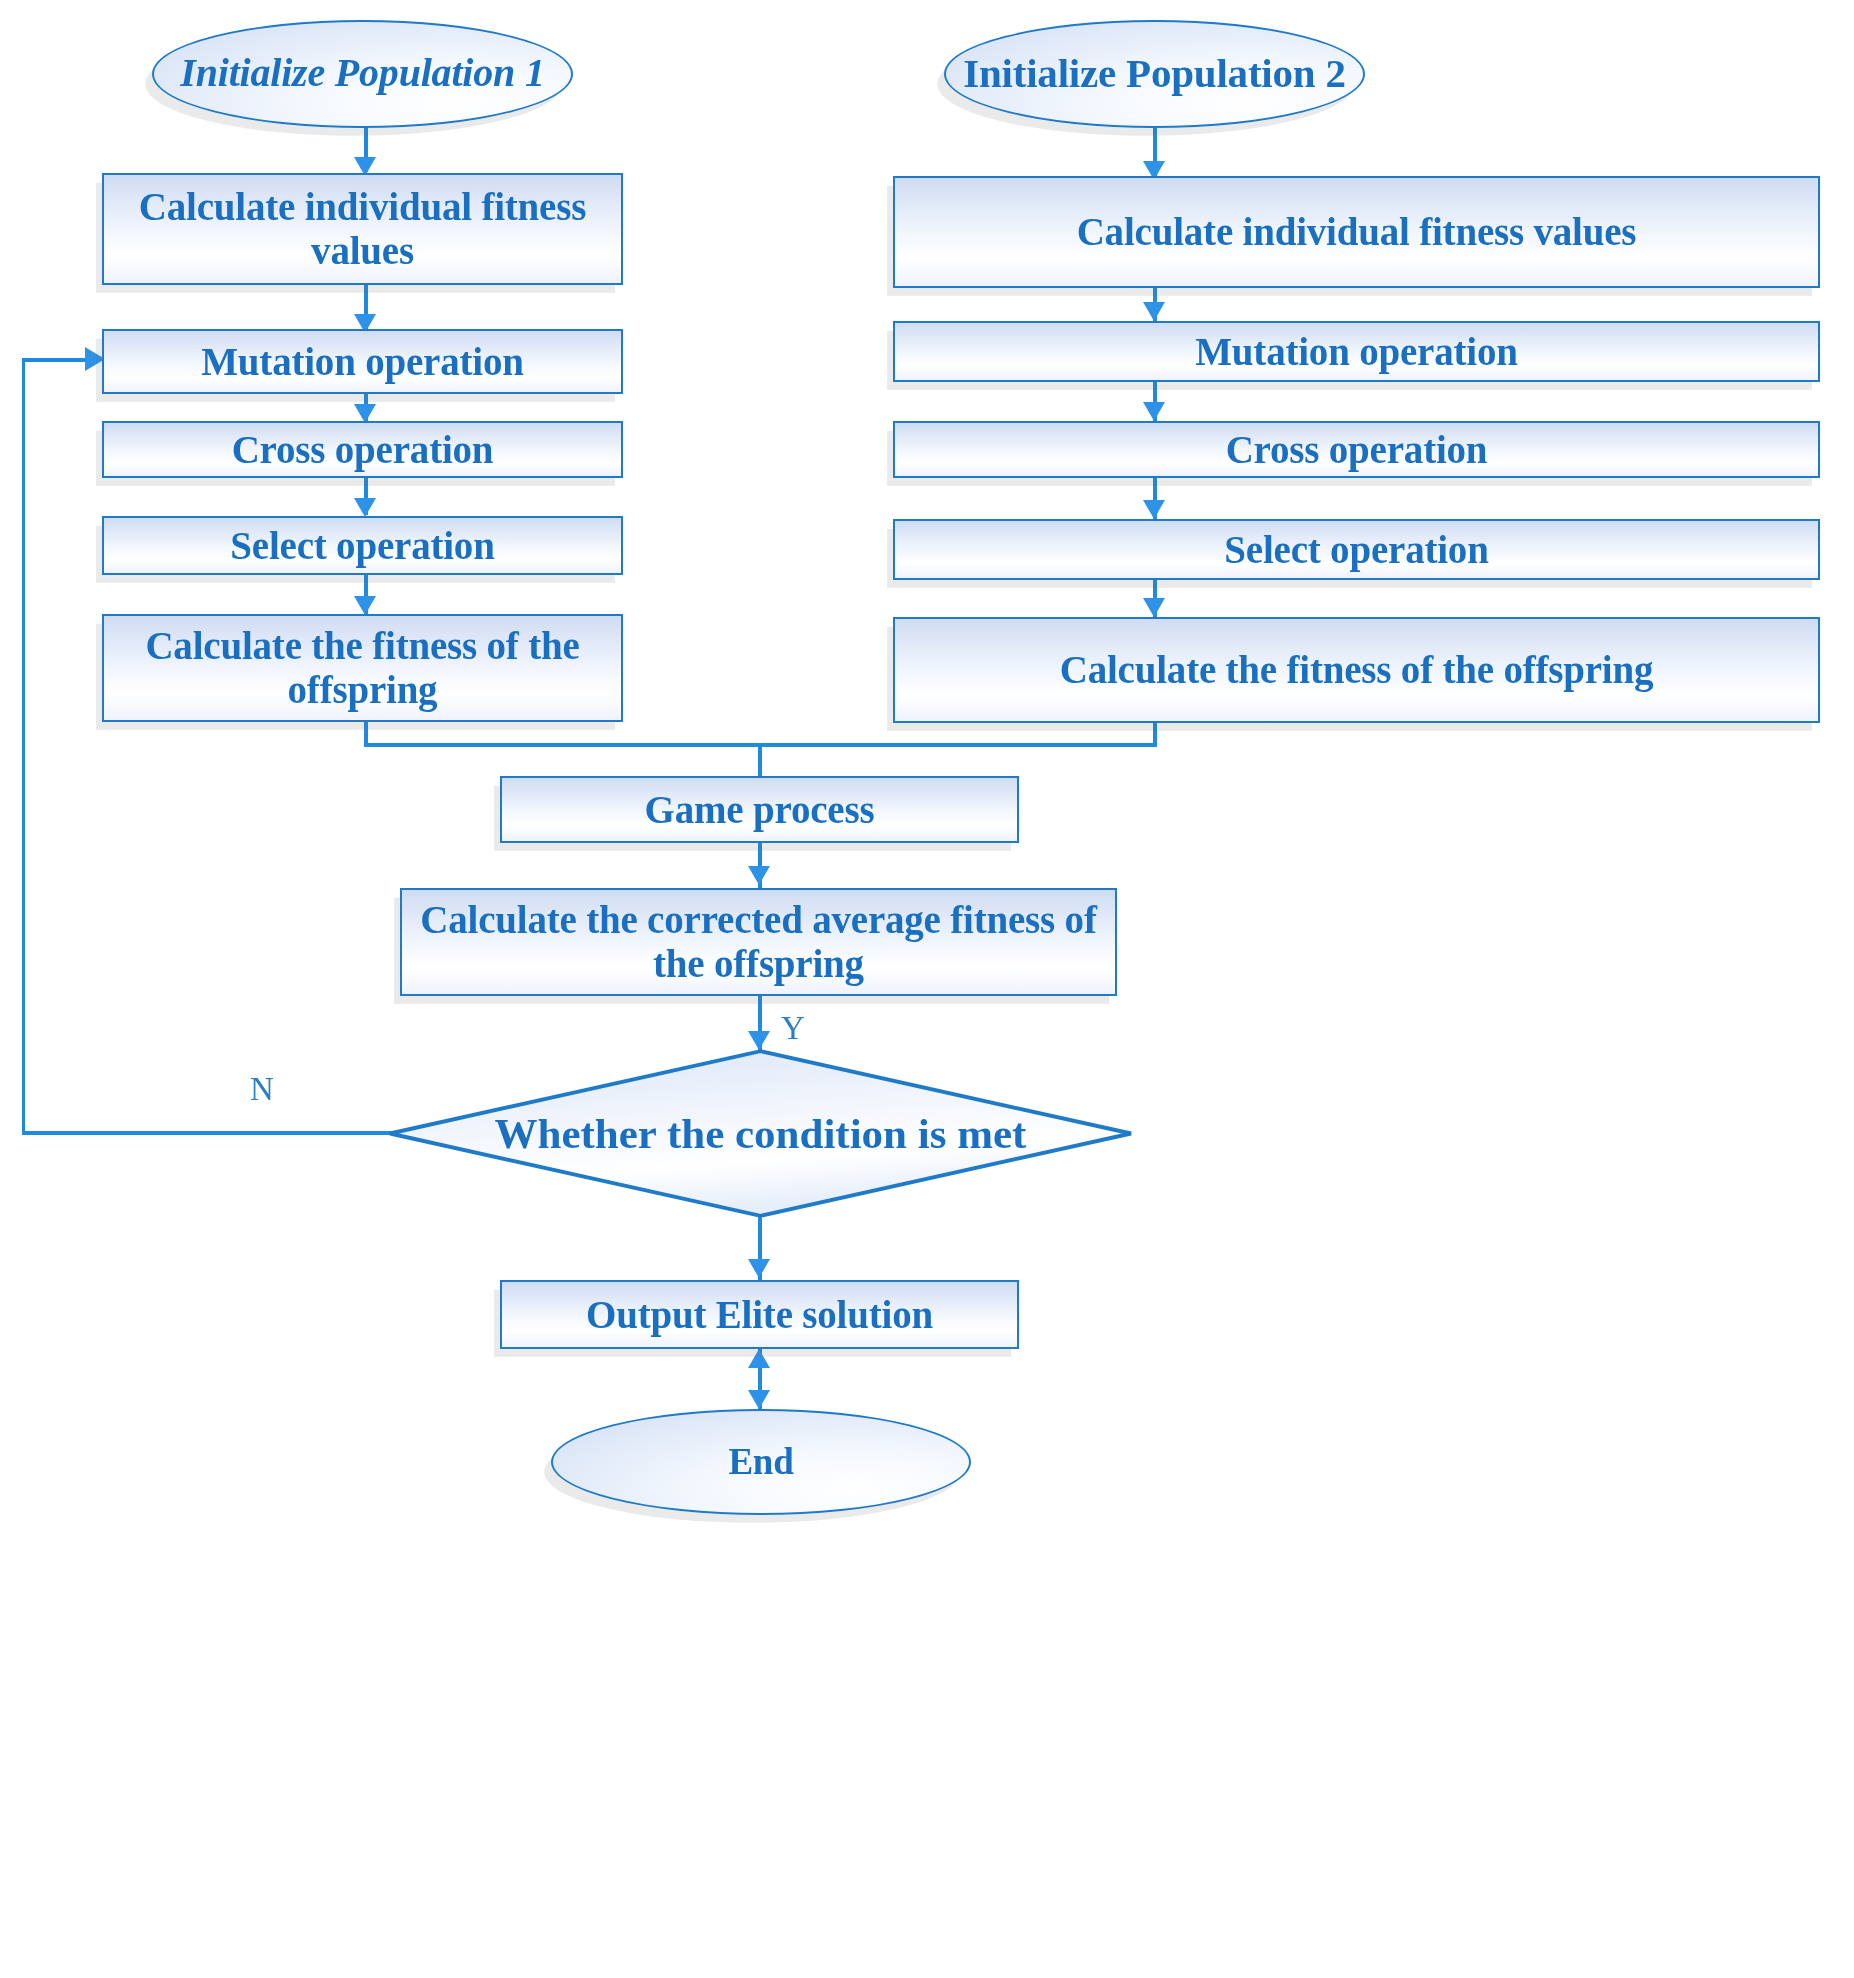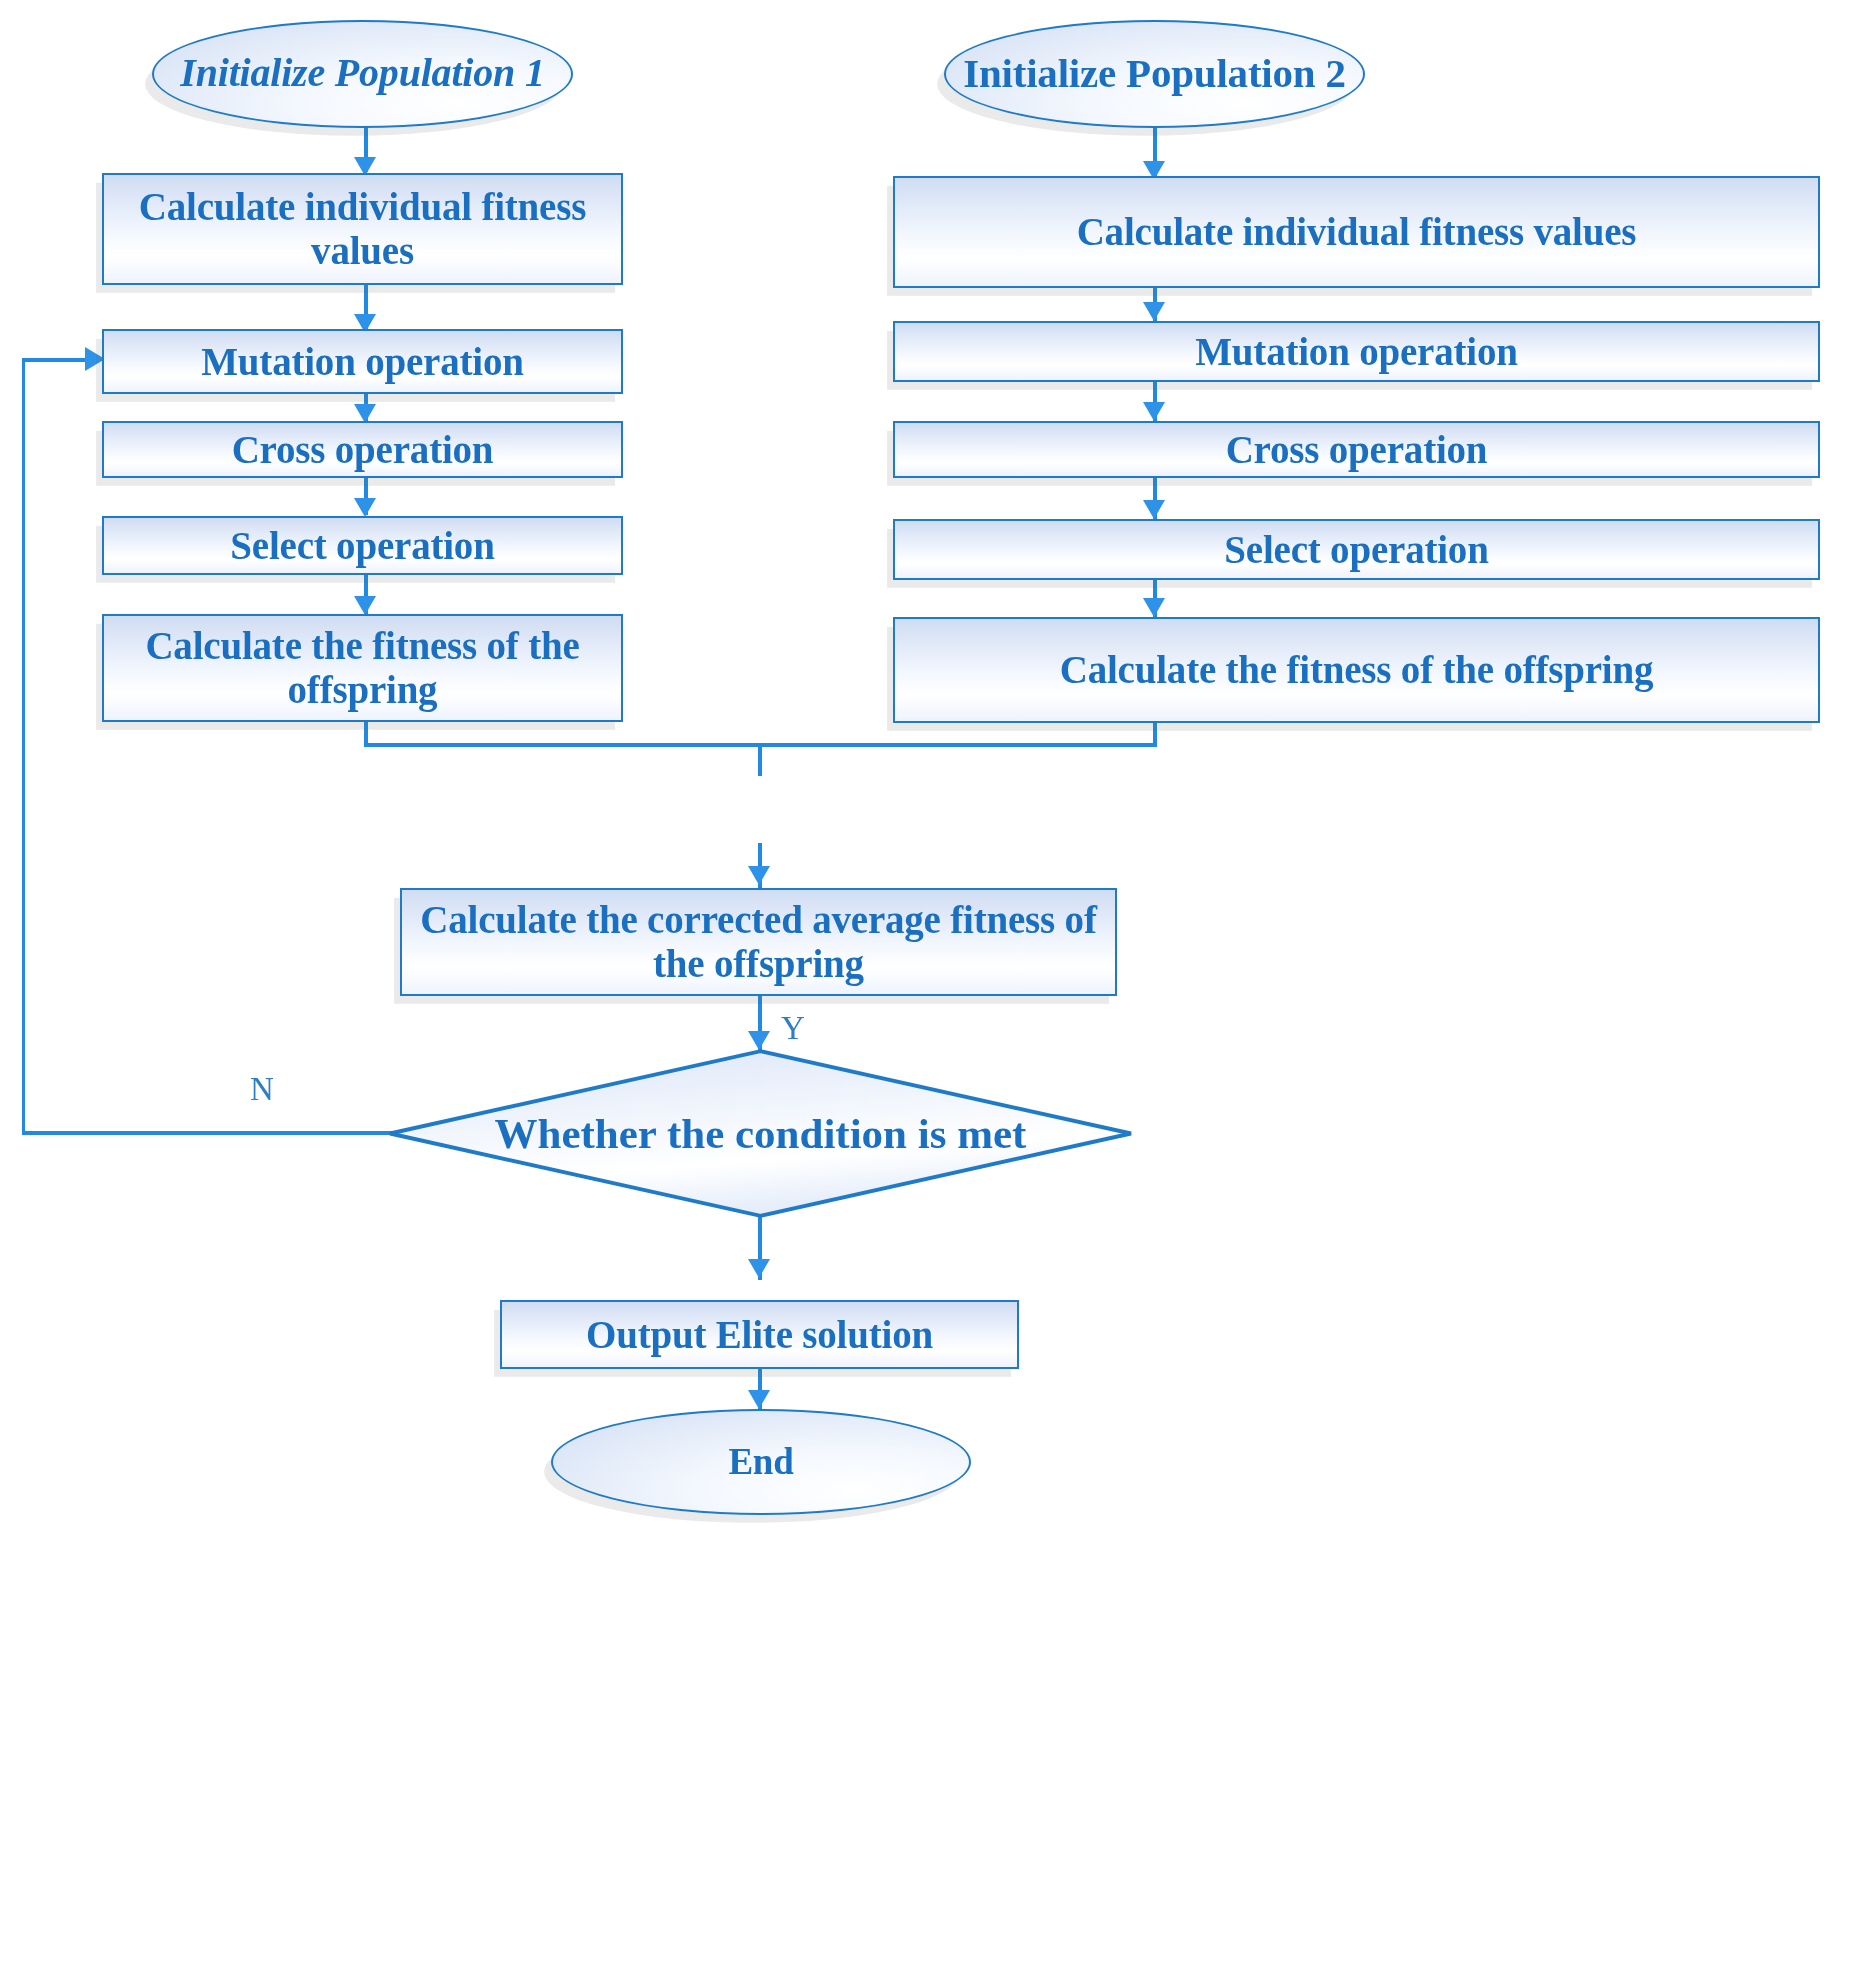--- a/index.html
+++ b/index.html
@@ -172,20 +172,21 @@
   <div class="edge vline" style="left:1153px; top:580px; width:3.9px; height:37px;"></div>
   <div class="arrowdown" style="left:1143px; top:598px;"></div>
 
   <div class="node proc" style="left:893px; top:617px; width:927px; height:106px; font-size:39px; padding:0 9.8px;">Calculate the fitness of the offspring</div>
 
   <div class="edge vline" style="left:364px; top:686px; width:3.9px; height:61px;"></div>
   <div class="edge vline" style="left:1153px; top:686px; width:3.9px; height:61px;"></div>
   <div class="edge hline" style="left:364px; top:743px; width:793px; height:3.9px;"></div>
   <div class="edge vline" style="left:758px; top:743px; width:3.9px; height:33px;"></div>
 
+  <div class="node proc" style="left:500px; top:776px; width:519px; height:67px; font-size:39px;">Game process</div>
 
   <div class="edge vline" style="left:758px; top:843px; width:3.9px; height:45px;"></div>
   <div class="arrowdown" style="left:748px; top:866px;"></div>
 
   <div class="node proc" style="left:400px; top:888px; width:717px; height:108px; font-size:39px; padding:0 13.7px;">Calculate the corrected average fitness of the offspring</div>
 
   <div class="edge vline" style="left:758px; top:996px; width:3.9px; height:57px;"></div>
   <div class="arrowdown" style="left:748px; top:1031px;"></div>
   <div class="branch-label" style="left:781px; top:1010px; font-size:33px;">Y</div>
 
@@ -206,21 +207,21 @@
 
   <div class="branch-label" style="left:250px; top:1071px; font-size:33px;">N</div>
   <div class="edge hline" style="left:21.6px; top:1131px; width:370px; height:3.9px;"></div>
   <div class="edge vline" style="left:21.6px; top:360px; width:3.9px; height:775px;"></div>
   <div class="edge hline" style="left:21.6px; top:358px; width:71px; height:3.9px;"></div>
   <div class="arrowright" style="left:85px; top:347px;"></div>
 
   <div class="edge vline" style="left:758px; top:1215px; width:3.9px; height:65px;"></div>
   <div class="arrowdown" style="left:748px; top:1259px;"></div>
 
-  <div class="node proc" style="left:500px; top:1280px; width:519px; height:69px; font-size:39px;margin-top:20px;">Output Elite solution</div>
+  <div class="node proc" style="left:500px; top:1280px; width:519px; height:69px; font-size:39px;">Output Elite solution</div>
 
   <div class="edge vline" style="left:758px; top:1349px; width:3.9px; height:61px;"></div>
   <div class="arrowup" style="left:748px; top:1349px;"></div>
   <div class="arrowdown" style="left:748px; top:1390px;"></div>
 
   <div class="node term" style="left:551px; top:1409px; width:420px; height:106px; font-size:37px;">End</div>
 
 </div>
 
 

